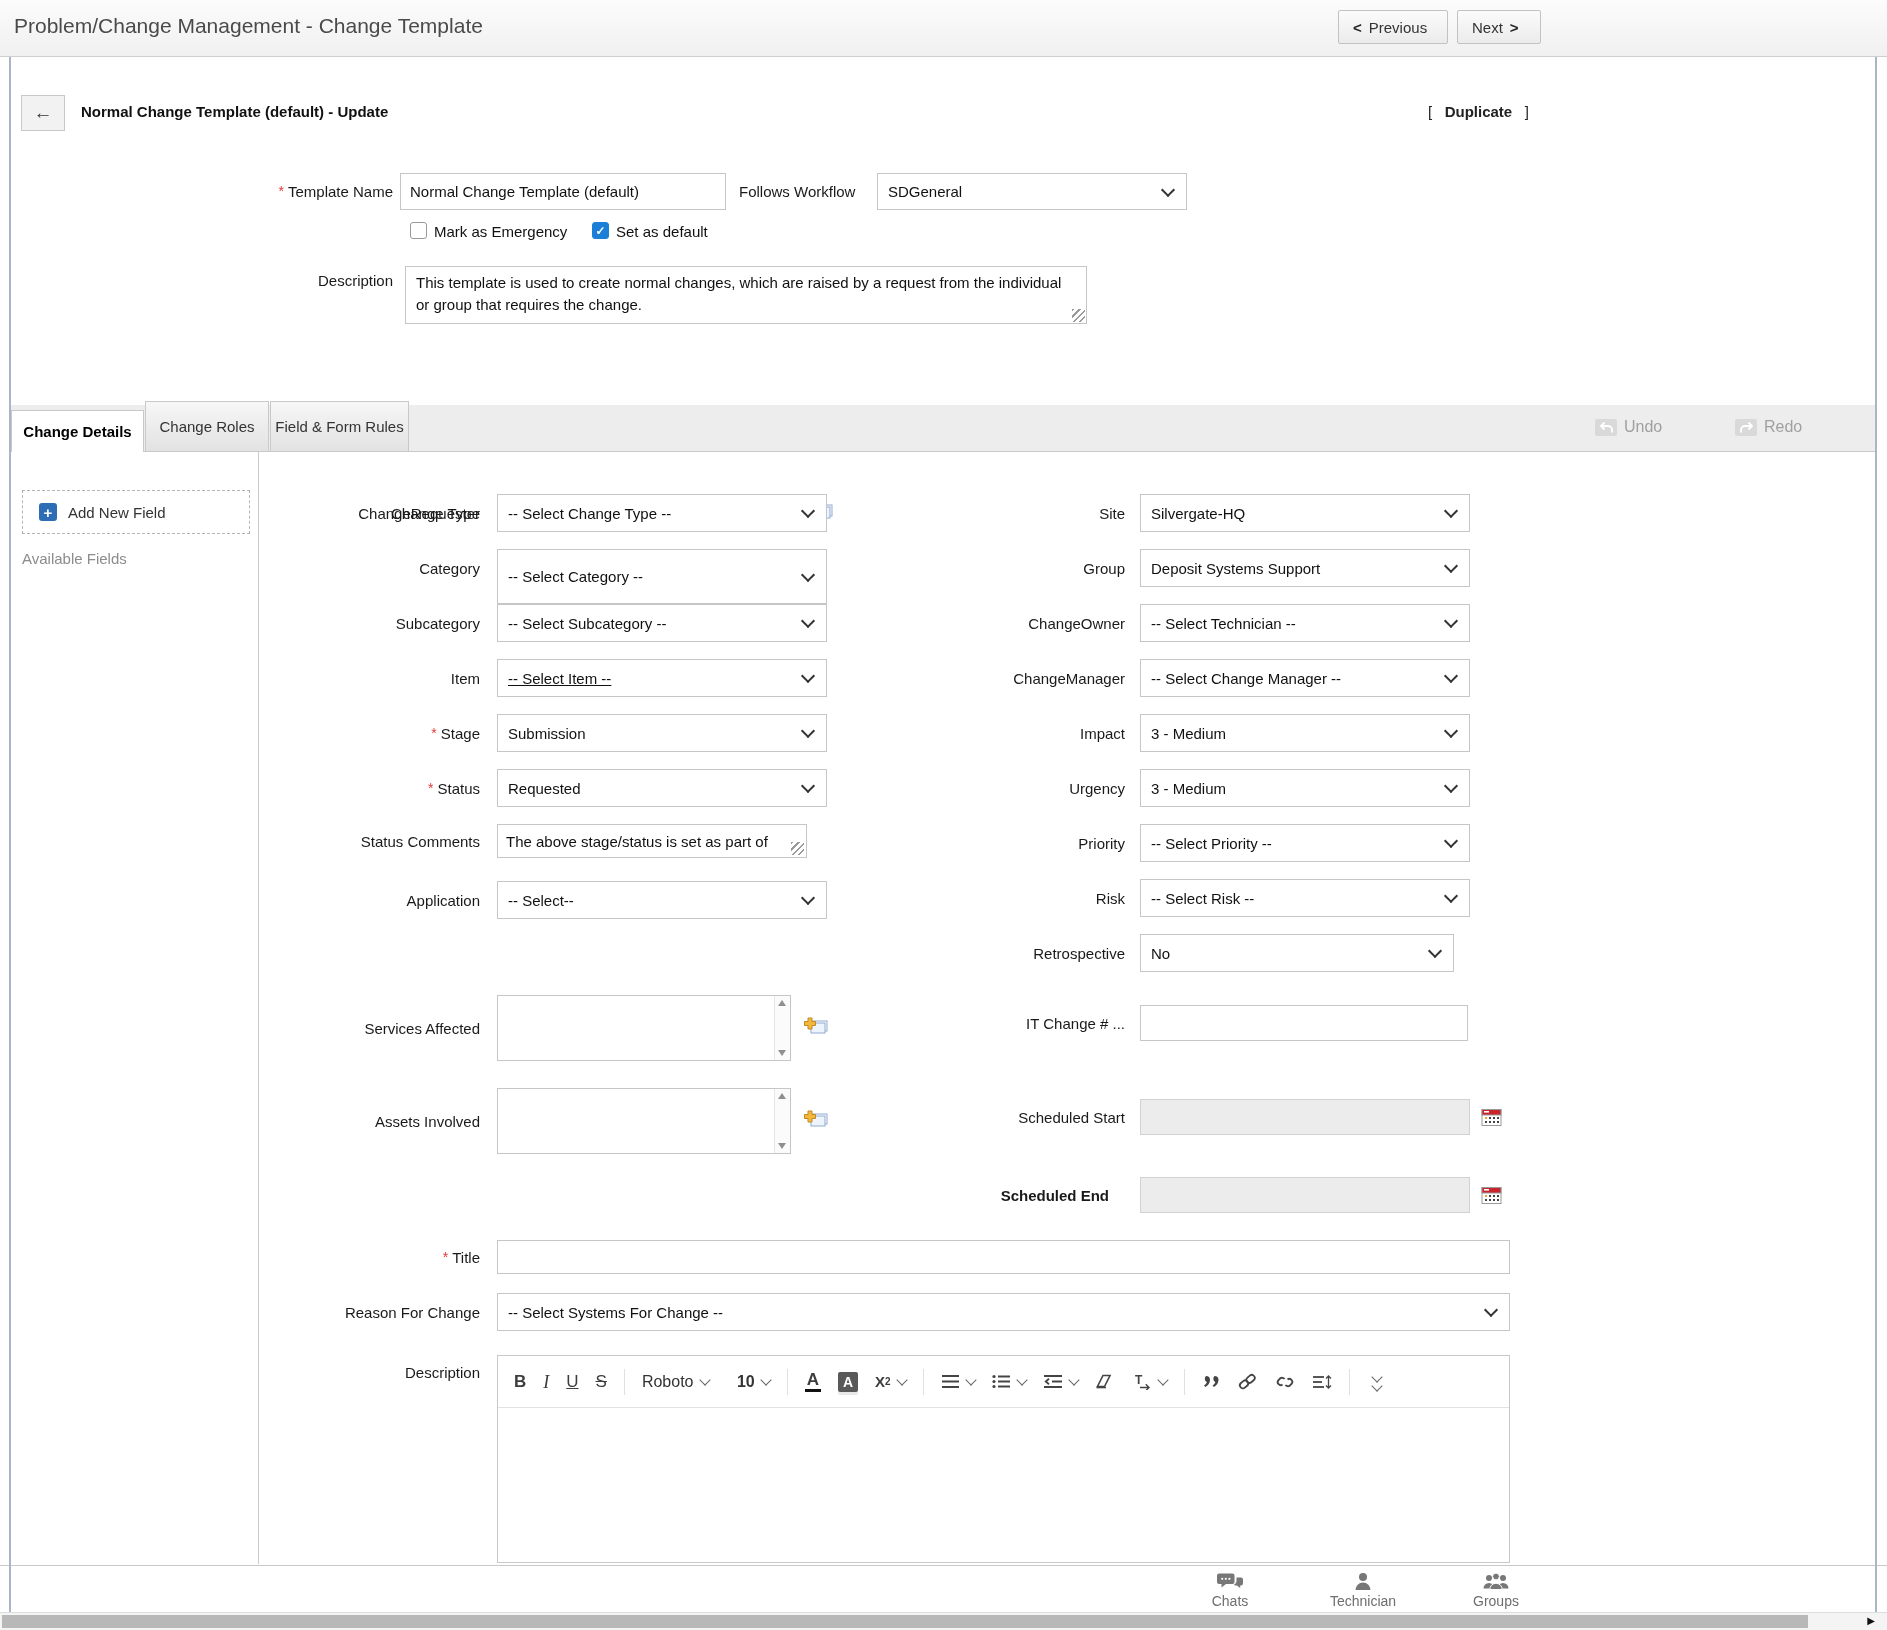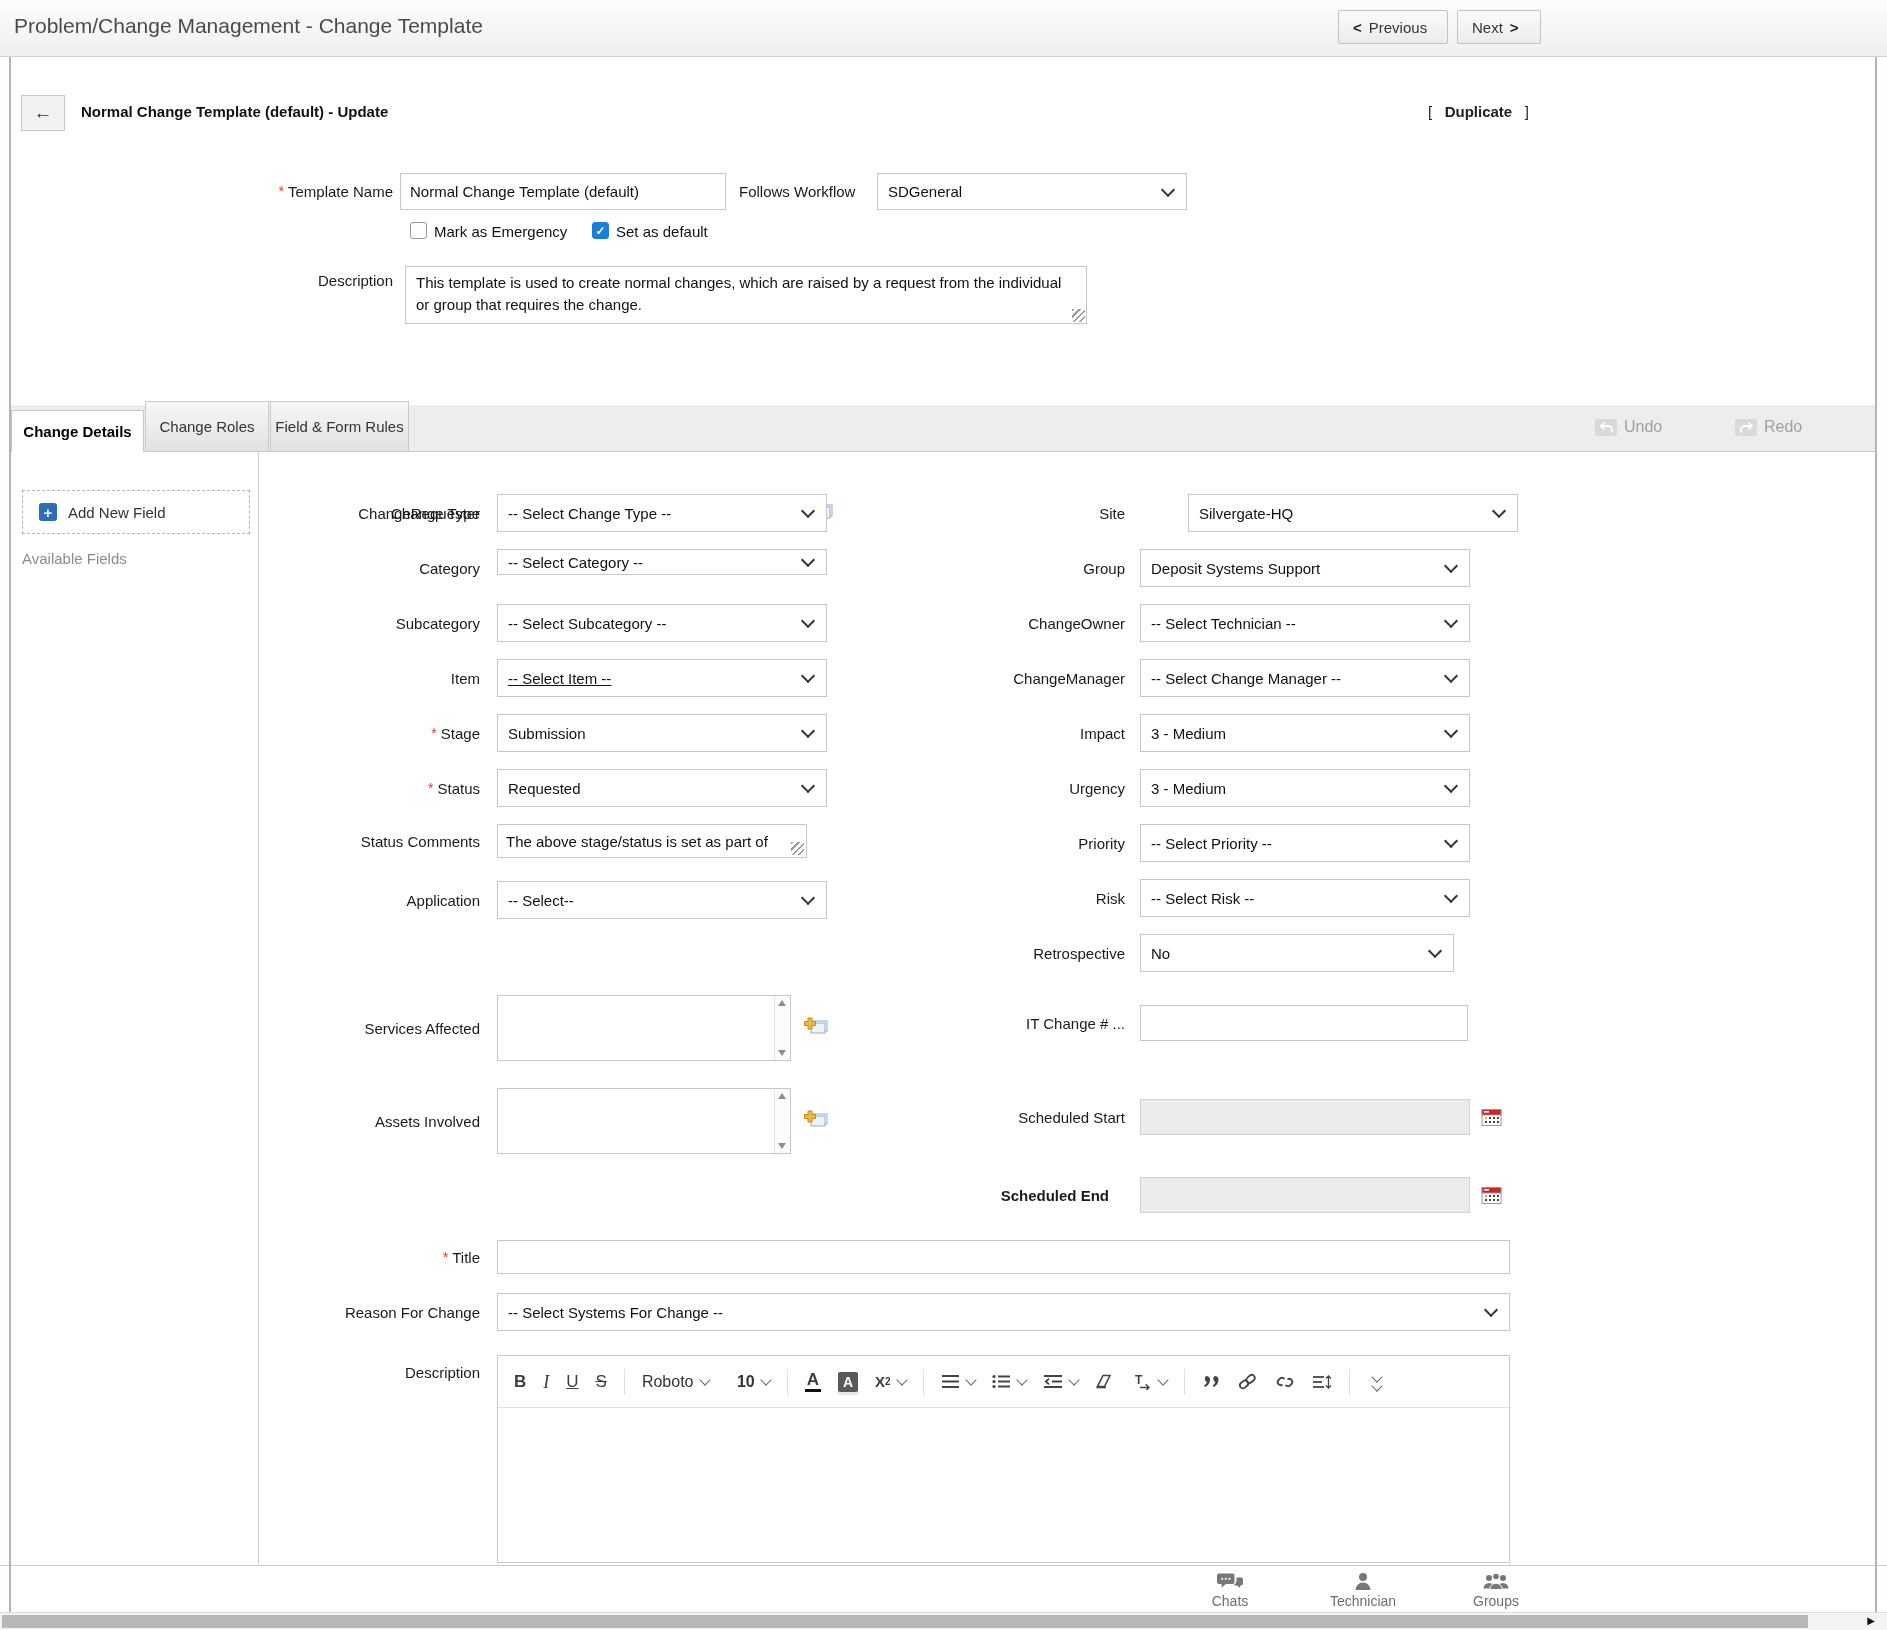--- a/index.html
+++ b/index.html
@@ -219,21 +219,21 @@
           <rect x="9" y="5" width="14" height="11" fill="#eef4fc" stroke="#8fabd0"></rect>
           <circle cx="6.5" cy="7" r="3.4" fill="#eec455" stroke="#b28f2e"></circle>
           <path d="M2.5 19 v-4.5 a4 4 0 0 1 8 0 V19 z" fill="#eec455" stroke="#b28f2e"></path>
         </svg></span>
       <label class="flabel" style="left: 252px; top: 494px; width: 228px; height: 38px;">Change Type</label>
       <div class="sel" style="position: absolute; left: 497px; top: 494px; width: 330px; height: 38px; box-sizing: border-box;">
         <span>-- Select Change Type --</span>
         <span class="chev"></span>
       </div>
       <label class="flabel" style="left: 252px; top: 549px; width: 228px; height: 38px;">Category</label>
-      <div class="sel" style="position: absolute; left: 497px; top: 549px; width: 330px; height: 26px; box-sizing: border-box;">
+      <div class="sel" style="position: absolute; left: 497px; top: 549px; width: 330px; height: 55px; box-sizing: border-box;">
         <span>-- Select Category --</span>
         <span class="chev"></span>
       </div>
       <label class="flabel" style="left: 252px; top: 604px; width: 228px; height: 38px;">Subcategory</label>
       <div class="sel" style="position: absolute; left: 497px; top: 604px; width: 330px; height: 38px; box-sizing: border-box;">
         <span>-- Select Subcategory --</span>
         <span class="chev"></span>
       </div>
       <label class="flabel" style="left: 252px; top: 659px; width: 228px; height: 38px;">Item</label>
       <div class="sel" style="position: absolute; left: 497px; top: 659px; width: 330px; height: 38px; box-sizing: border-box; text-decoration: underline;">
@@ -278,21 +278,21 @@
           <span class="mb-up"></span>
           <span class="mb-dn"></span>
         </span>
       </div>
       <span class="row-icon" style="left: 803px; top: 1110px;"><svg width="26" height="21" viewBox="0 0 26 21">
           <rect x="10" y="4" width="14" height="10" fill="#fff" stroke="#8fabd0"></rect>
           <rect x="8" y="6" width="14" height="10" fill="#eef4fc" stroke="#8fabd0"></rect>
           <path d="M5 1 h4 v3.5 h3.5 v4 H9 V12 H5 V8.5 H1.5 v-4 H5 z" fill="#f4b73e" stroke="#c08b21"></path>
         </svg></span>
       <label class="flabel" style="left: 880px; top: 494px; width: 245px; height: 38px;">Site</label>
-      <div class="sel" style="position: absolute; left: 1188px; top: 494px; width: 330px; height: 38px; box-sizing: border-box;">
+      <div class="sel" style="position: absolute; left: 1140px; top: 494px; width: 330px; height: 38px; box-sizing: border-box;">
         <span>Silvergate-HQ</span>
         <span class="chev"></span>
       </div>
       <label class="flabel" style="left: 880px; top: 549px; width: 245px; height: 38px;">Group</label>
       <div class="sel" style="position: absolute; left: 1140px; top: 549px; width: 330px; height: 38px; box-sizing: border-box;">
         <span>Deposit Systems Support</span>
         <span class="chev"></span>
       </div>
       <label class="flabel" style="left: 880px; top: 604px; width: 245px; height: 38px;">ChangeOwner</label>
       <div class="sel" style="position: absolute; left: 1140px; top: 604px; width: 330px; height: 38px; box-sizing: border-box;">

